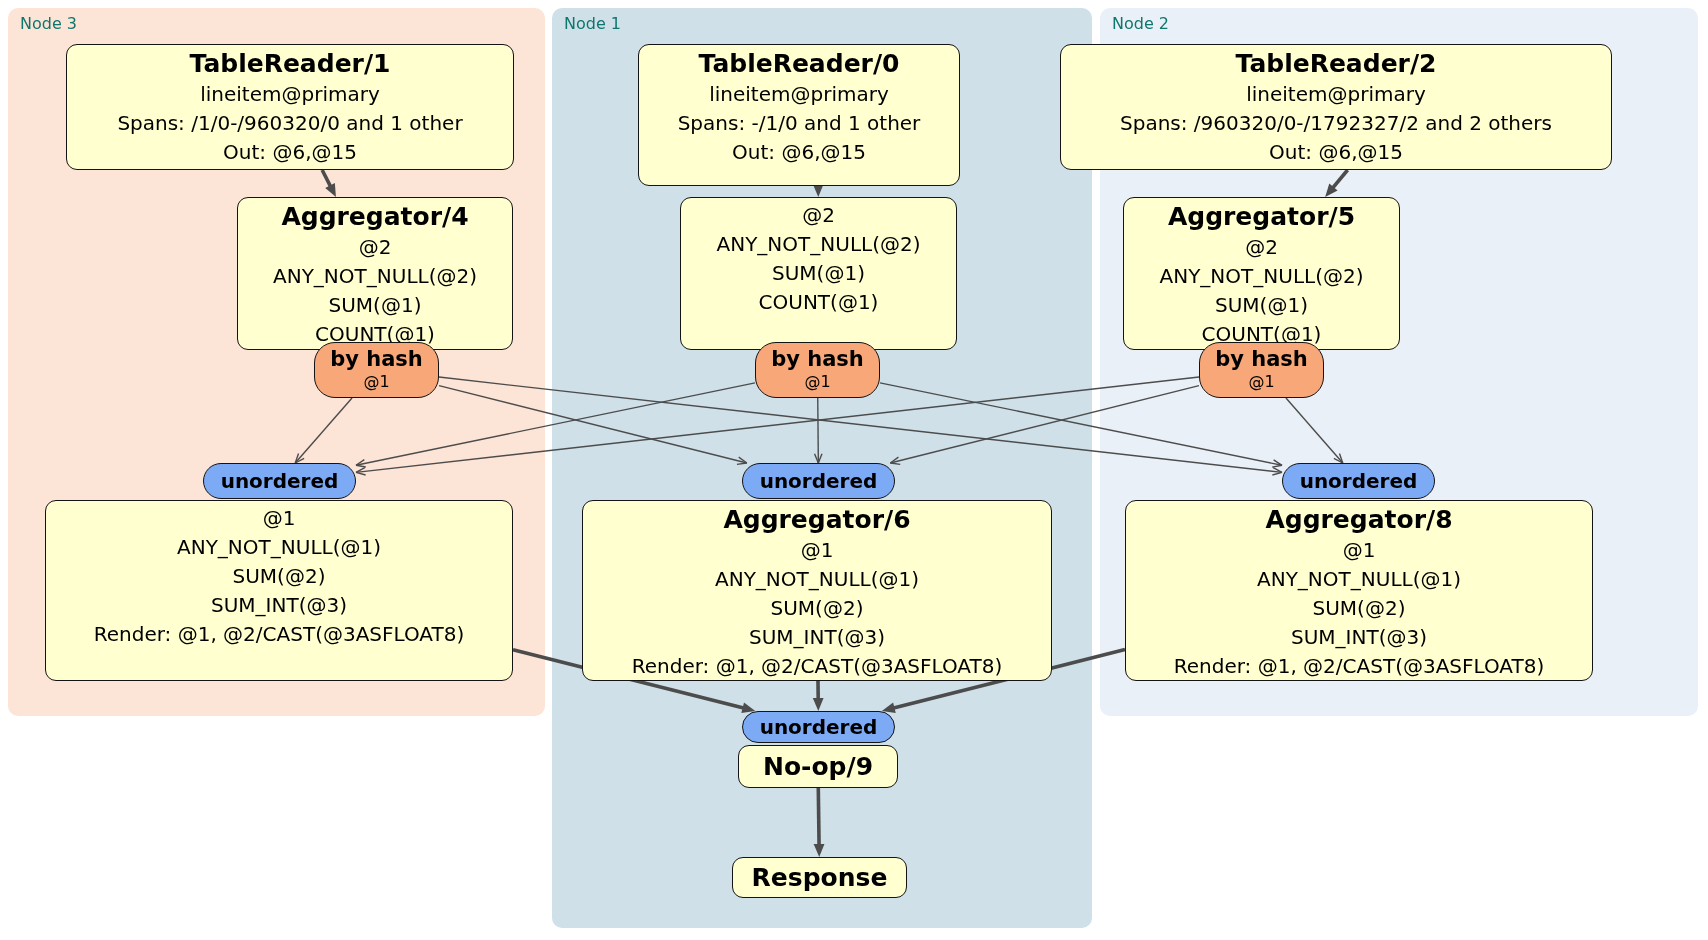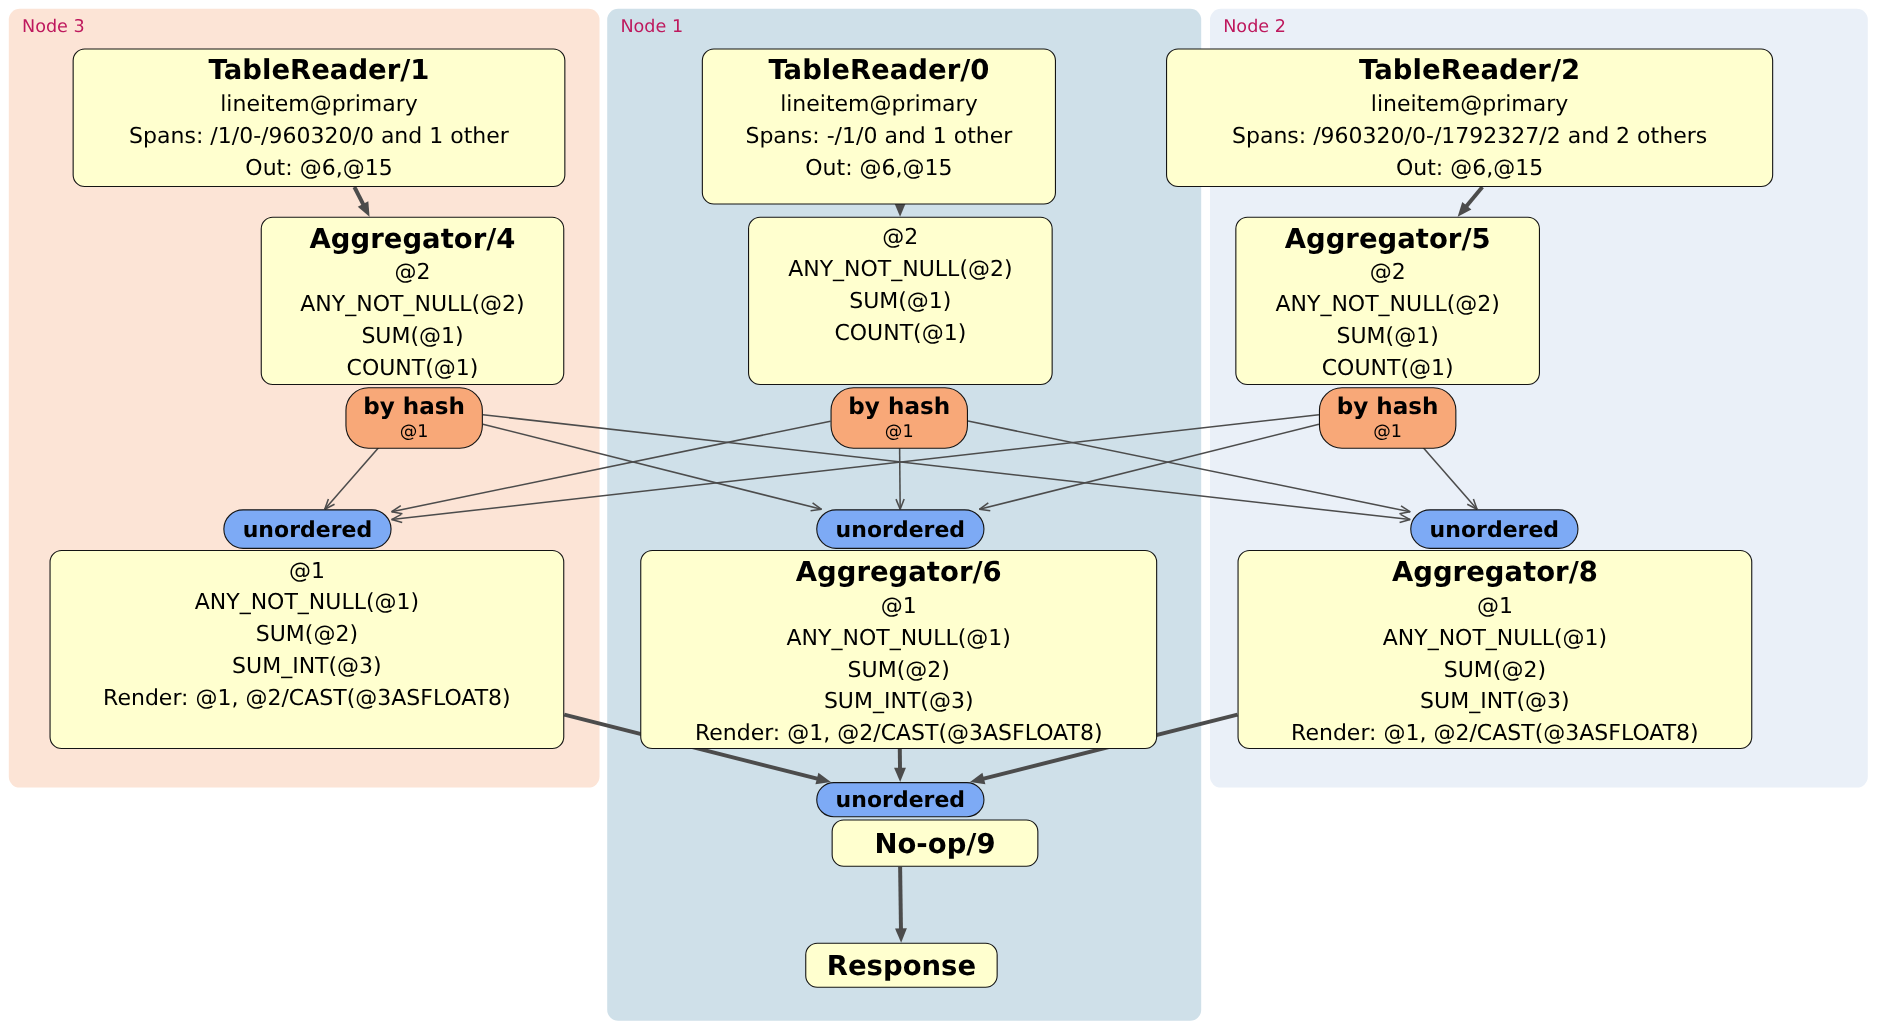--- a/index.html
+++ b/index.html
@@ -2,34 +2,34 @@
 <html style="--page-bg: #ffffff; --node3-bg: #fce4d6; --node1-bg: #cfe0e9; --node2-bg: #eaf0f8; --box-bg: #ffffcf; --box-border: #141414; --router-bg: #f8a878; --sync-bg: #7daaf5;"><head>
 <meta charset="utf-8">
 <style>
   html,body{margin:0;padding:0;background:#ffffff;}
   #stage{
     position:relative;width:1708px;height:940px;overflow:hidden;
     font-family:"DejaVu Sans","Liberation Sans",sans-serif;color:#000;
     background:var(--page-bg,#ffffff);
   }
   .group{position:absolute;border-radius:10px;z-index:0;}
-  .group-label{position:absolute;top:6px;left:12px;font-size:16px;color:#be185d;}
+  .group-label{position:absolute;top:6px;left:12px;font-size:16px;color:#0f766e;}
   #edges{position:absolute;left:0;top:0;z-index:1;pointer-events:none;}
   .pbox{
     position:absolute;z-index:2;box-sizing:border-box;
     background:var(--box-bg,#ffffcf);border:1.6px solid var(--box-border,#141414);
     border-radius:11px;text-align:center;padding-top:3px;
   }
   .ptitle{font-weight:bold;font-size:25px;line-height:32px;white-space:nowrap;}
   .pline{font-size:20px;line-height:29px;white-space:nowrap;}
   .single{display:flex;align-items:center;justify-content:center;padding-top:0;}
   .router{
     position:absolute;z-index:3;box-sizing:border-box;
     background:var(--router-bg,#f8a878);border:1.7px solid var(--box-border,#141414);
-    border-radius:21px;text-align:center;padding-top:4px;margin-top:10px;
+    border-radius:21px;text-align:center;padding-top:4px;
   }
   .rlabel{font-weight:bold;font-size:21px;line-height:25px;}
   .rdetail{font-size:16px;line-height:20px;}
   .sync{
     position:absolute;z-index:3;box-sizing:border-box;
     background:var(--sync-bg,#7daaf5);border:1.7px solid var(--box-border,#141414);
     border-radius:18px;text-align:right;
     display:flex;align-items:center;justify-content:center;
     font-weight:bold;font-size:20px;
   }
@@ -176,20 +176,20 @@
     <div class="pline">@1</div>
     <div class="pline">ANY_NOT_NULL(@1)</div>
     <div class="pline">SUM(@2)</div>
     <div class="pline">SUM_INT(@3)</div>
     <div class="pline">Render: @1, @2/CAST(@3ASFLOAT8)</div>
   </div>
 
   <div class="sync" style="left:742px;top:711px;width:153px;height:32px">
     <span>unordered</span>
   </div>
-  <div class="pbox single" style="left:756px;top:745px;width:188px;height:43px">
+  <div class="pbox single" style="left:738px;top:745px;width:160px;height:43px">
     <div class="ptitle">No-op/9</div>
   </div>
   <div class="pbox single" style="left:732px;top:857px;width:175px;height:41px">
     <div class="ptitle">Response</div>
   </div>
 
 </div>
 
 </body></html>

